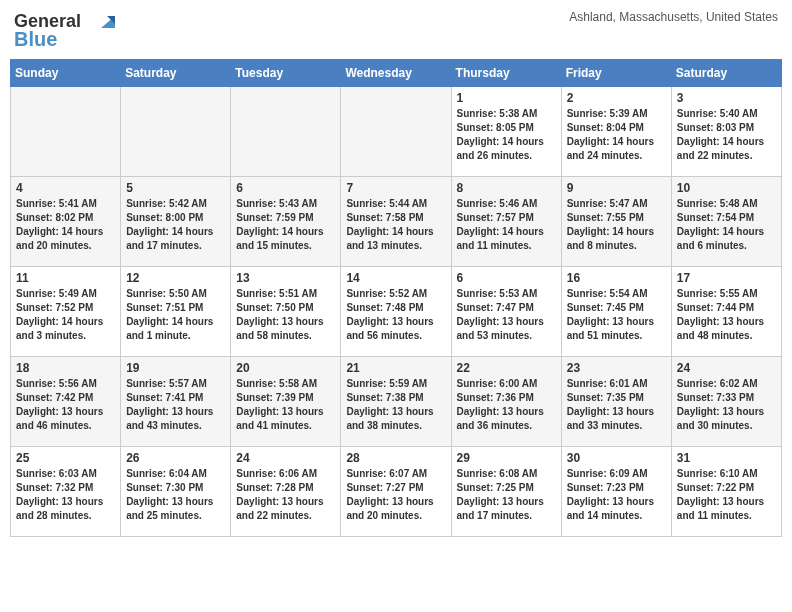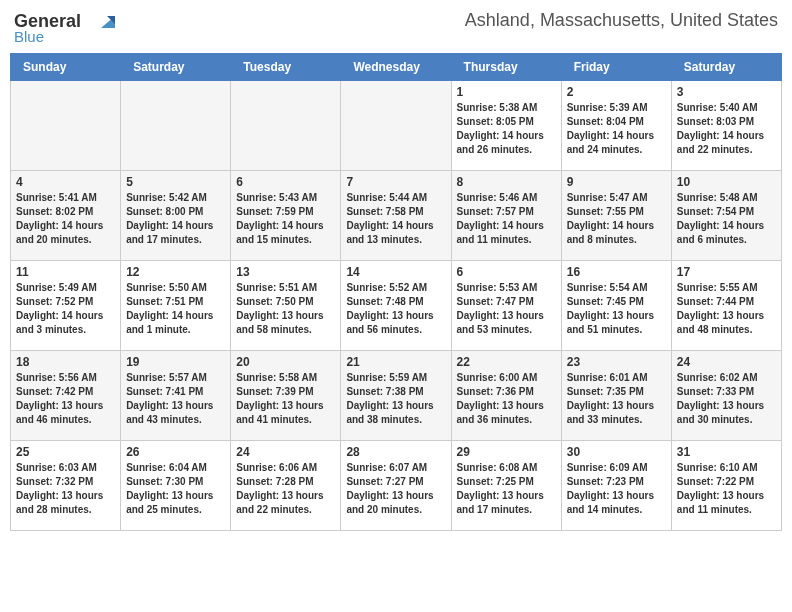--- a/index.html
+++ b/index.html
@@ -29,32 +29,32 @@
     }
     .title-area {
       text-align: right;
     }
     .month-title {
       font-size: 36px;
       color: #333;
       font-weight: normal;
     }
     .location-title {
-      font-size: 18px;
+      font-size: 12px;
       color: #555;
     }
     .calendar-table {
       width: 100%;
       border-collapse: collapse;
       font-size: 11px;
     }
     .calendar-table th {
       background-color: #4a7fc1;
       color: white;
-      padding: 6px 12px;
+      padding: 6px 4px;
       text-align: left;
       font-size: 12px;
       font-weight: bold;
       border: 1px solid #4a7fc1;
     }
     .calendar-table td {
       border: 1px solid #ccc;
       vertical-align: top;
       padding: 4px 5px;
       height: 90px;
@@ -93,21 +93,21 @@
 <div class="header">
   <div class="logo">
     <div class="logo-row">
       <span style="font-size:18px;font-weight:bold;color:#333;">General</span>
 
       <svg width="22" height="22" viewBox="0 0 22 22">
         <polygon points="4,18 18,6 18,18" fill="#4a90c4"></polygon>
         <polygon points="10,6 18,6 18,14" fill="#2a5fa0"></polygon>
       </svg>
     </div>
-    <span style="font-size:15px;font-weight:normal;color:#4a90c4;margin-top:-4px;">Blue</span>
+    <span style="font-size:20px;font-weight:bold;color:#4a90c4;margin-top:-4px;">Blue</span>
   </div>
   <div class="title-area">
     <div class="location-title">Ashland, Massachusetts, United States</div>
   </div>
 </div>
 
 <table class="calendar-table">
   <thead>
     <tr>
     <th>Sunday</th>

